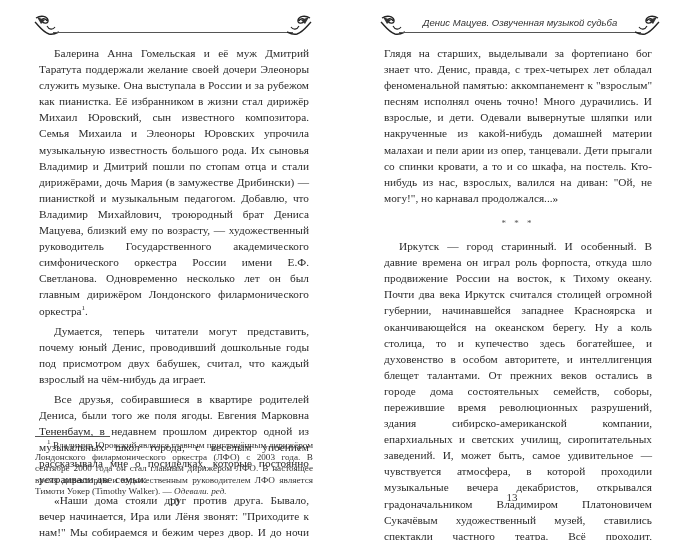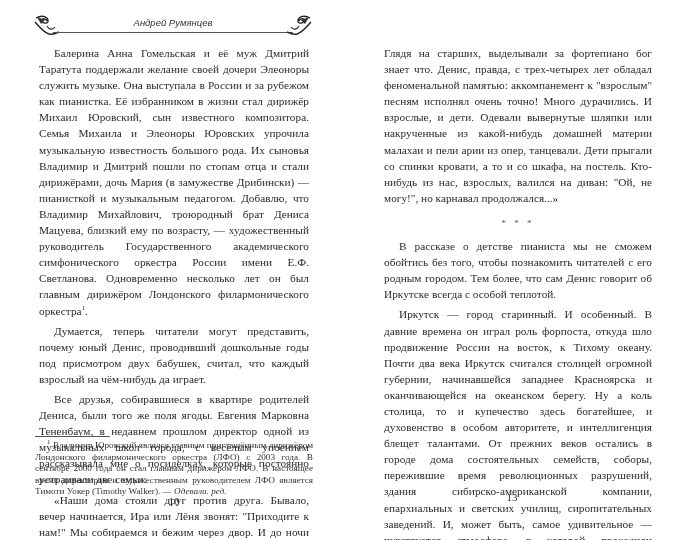--- a/index.html
+++ b/index.html
@@ -39,21 +39,20 @@
 
 <div class="page left">
   <div class="running-head">
     <svg class="ornament l" viewBox="0 0 26 26">
       <path d="M3 6 C8 3,14 4,15 8 C16 12,10 12,9 9 C8 6,13 6,14 9" fill="none" stroke="#222" stroke-width="1.3"></path>
       <path d="M2 10 C6 14,10 20,16 22 C20 23,24 21,26 20" fill="none" stroke="#222" stroke-width="1.4"></path>
       <path d="M4 5 L12 8 L8 12 Z" fill="#333"></path>
       <path d="M14 14 C16 18,20 18,22 15" fill="none" stroke="#222" stroke-width="1.1"></path>
     </svg>
     <div class="head-rule"></div>
-    <div class="head-title">Андрей Румянцев</div>
     <svg class="ornament r" viewBox="0 0 26 26">
       <path d="M3 6 C8 3,14 4,15 8 C16 12,10 12,9 9 C8 6,13 6,14 9" fill="none" stroke="#222" stroke-width="1.3"></path>
       <path d="M2 10 C6 14,10 20,16 22 C20 23,24 21,26 20" fill="none" stroke="#222" stroke-width="1.4"></path>
       <path d="M4 5 L12 8 L8 12 Z" fill="#333"></path>
       <path d="M14 14 C16 18,20 18,22 15" fill="none" stroke="#222" stroke-width="1.1"></path>
     </svg>
   </div>
 
   <div class="body-text">
     <p><span>Балерина Анна Гомельская и её муж Дмитрий Таратута поддержали желание своей дочери Элеоноры служить музыке. Она выступала в России и за рубежом как пианистка. Её избранником в жизни стал дирижёр Михаил Юровский, сын известного композитора. Семья Михаила и Элеоноры Юровских упрочила музыкальную известность большого рода. Их сыновья Владимир и Дмитрий пошли по стопам отца и стали дирижёрами, дочь Мария (в замужестве Дрибински) — пианисткой и музыкальным педагогом. Добавлю, что Владимир Михайлович, троюродный брат Дениса Мацуева, близкий ему по возрасту, — художественный руководитель Государственного академического симфонического оркестра России имени Е.Ф. Светланова. Одновременно несколько лет он был главным дирижёром Лондонского филармонического оркестра</span><span class="sup">1</span><span>.</span></p>
@@ -62,22 +61,37 @@
     <p>«Наши дома стояли друг против друга. Бывало, вечер начинается, Ира или Лёня звонят: "Приходите к нам!" Мы собираемся и бежим через двор. И до ночи — песни, джазовые мелодии на двух-трех инструментах, любимая классика на пианино... Моя дочка Иришка на год старше Дениски, она, как и он, ходила в мою музыкальную школу, в подготовительный класс. В такие вечера и они показывали, чему научились.</p>
   </div>
 
   <div class="footnote-rule"></div>
   <div class="footnote"><span class="sup">1</span> <span>Владимир Юровский являлся главным приглашённым дирижёром Лондонского филармонического оркестра (ЛФО) с 2003 года. В сентябре 2000 года он стал главным дирижёром ЛФО. В настоящее время директором и художественным руководителем ЛФО является Тимоти Уокер (Timothy Walker). — </span><i>Одевали. ред.</i></div>
 
   <div class="page-number">10</div>
 </div>
 
 <div class="page right">
+  <div class="running-head">
+    <svg class="ornament l" viewBox="0 0 26 26">
+      <path d="M3 6 C8 3,14 4,15 8 C16 12,10 12,9 9 C8 6,13 6,14 9" fill="none" stroke="#222" stroke-width="1.3"></path>
+      <path d="M2 10 C6 14,10 20,16 22 C20 23,24 21,26 20" fill="none" stroke="#222" stroke-width="1.4"></path>
+      <path d="M4 5 L12 8 L8 12 Z" fill="#333"></path>
+      <path d="M14 14 C16 18,20 18,22 15" fill="none" stroke="#222" stroke-width="1.1"></path>
+    </svg>
+    <div class="head-rule"></div>
+    <div class="head-title">Денис Мацуев. Озвученная музыкой судьба</div>
+    <svg class="ornament r" viewBox="0 0 26 26">
+      <path d="M3 6 C8 3,14 4,15 8 C16 12,10 12,9 9 C8 6,13 6,14 9" fill="none" stroke="#222" stroke-width="1.3"></path>
+      <path d="M2 10 C6 14,10 20,16 22 C20 23,24 21,26 20" fill="none" stroke="#222" stroke-width="1.4"></path>
+      <path d="M4 5 L12 8 L8 12 Z" fill="#333"></path>
+      <path d="M14 14 C16 18,20 18,22 15" fill="none" stroke="#222" stroke-width="1.1"></path>
+    </svg>
+  </div>
 
   <div class="body-text">
     <p class="noindent">Глядя на старших, выделывали за фортепиано бог знает что. Денис, правда, с трех-четырех лет обладал феноменальной памятью: аккомпанемент к "взрослым" песням исполнял очень точно! Много дурачились. И взрослые, и дети. Одевали вывернутые шляпки или накрученные из какой-нибудь домашней материи малахаи и пели арии из опер, танцевали. Дети прыгали со спинки кровати, а то и со шкафа, на постель. Кто-нибудь из нас, взрослых, валился на диван: "Ой, не могу!", но карнавал продолжался...»</p>
     <div class="stars">* * *</div>
-    <p>В рассказе о детстве пианиста мы не сможем обойтись без того, чтобы познакомить читателей с его родным городом. Тем более, что сам Денис говорит об Иркутске всегда с особой теплотой.</p>
     <p>Иркутск — город старинный. И особенный. В давние времена он играл роль форпоста, откуда шло продвижение России на восток, к Тихому океану. Почти два века Иркутск считался столицей огромной губернии, начинавшейся западнее Красноярска и оканчивающейся на океанском берегу. Ну а коль столица, то и купечество здесь богатейшее, и духовенство в особом авторитете, и интеллигенция блещет талантами. От прежних веков остались в городе дома состоятельных семейств, соборы, пережившие время революционных разрушений, здания сибирско-американской компании, епархиальных и светских училищ, сиропитательных заведений. И, может быть, самое удивительное — чувствуется атмосфера, в которой проходили музыкальные вечера декабристов, открывался градоначальником Владимиром Платоновичем Сукачёвым художественный музей, ставились спектакли частного театра. Всё проходит, «изнашивается» со временем, а эта атмосфера, по-нынешнему говоря, аура, накопленные традиции сохраняются и до сих пор освежают души горожан. Об этом невольно думаешь, вспоминая судьбы знаменитых иркутян: святителя Иннокентия (Вениаминова), генерал-губернатора Николая</p>
   </div>
 
   <div class="page-number">13</div>
 </div>
 
 </body></html>

